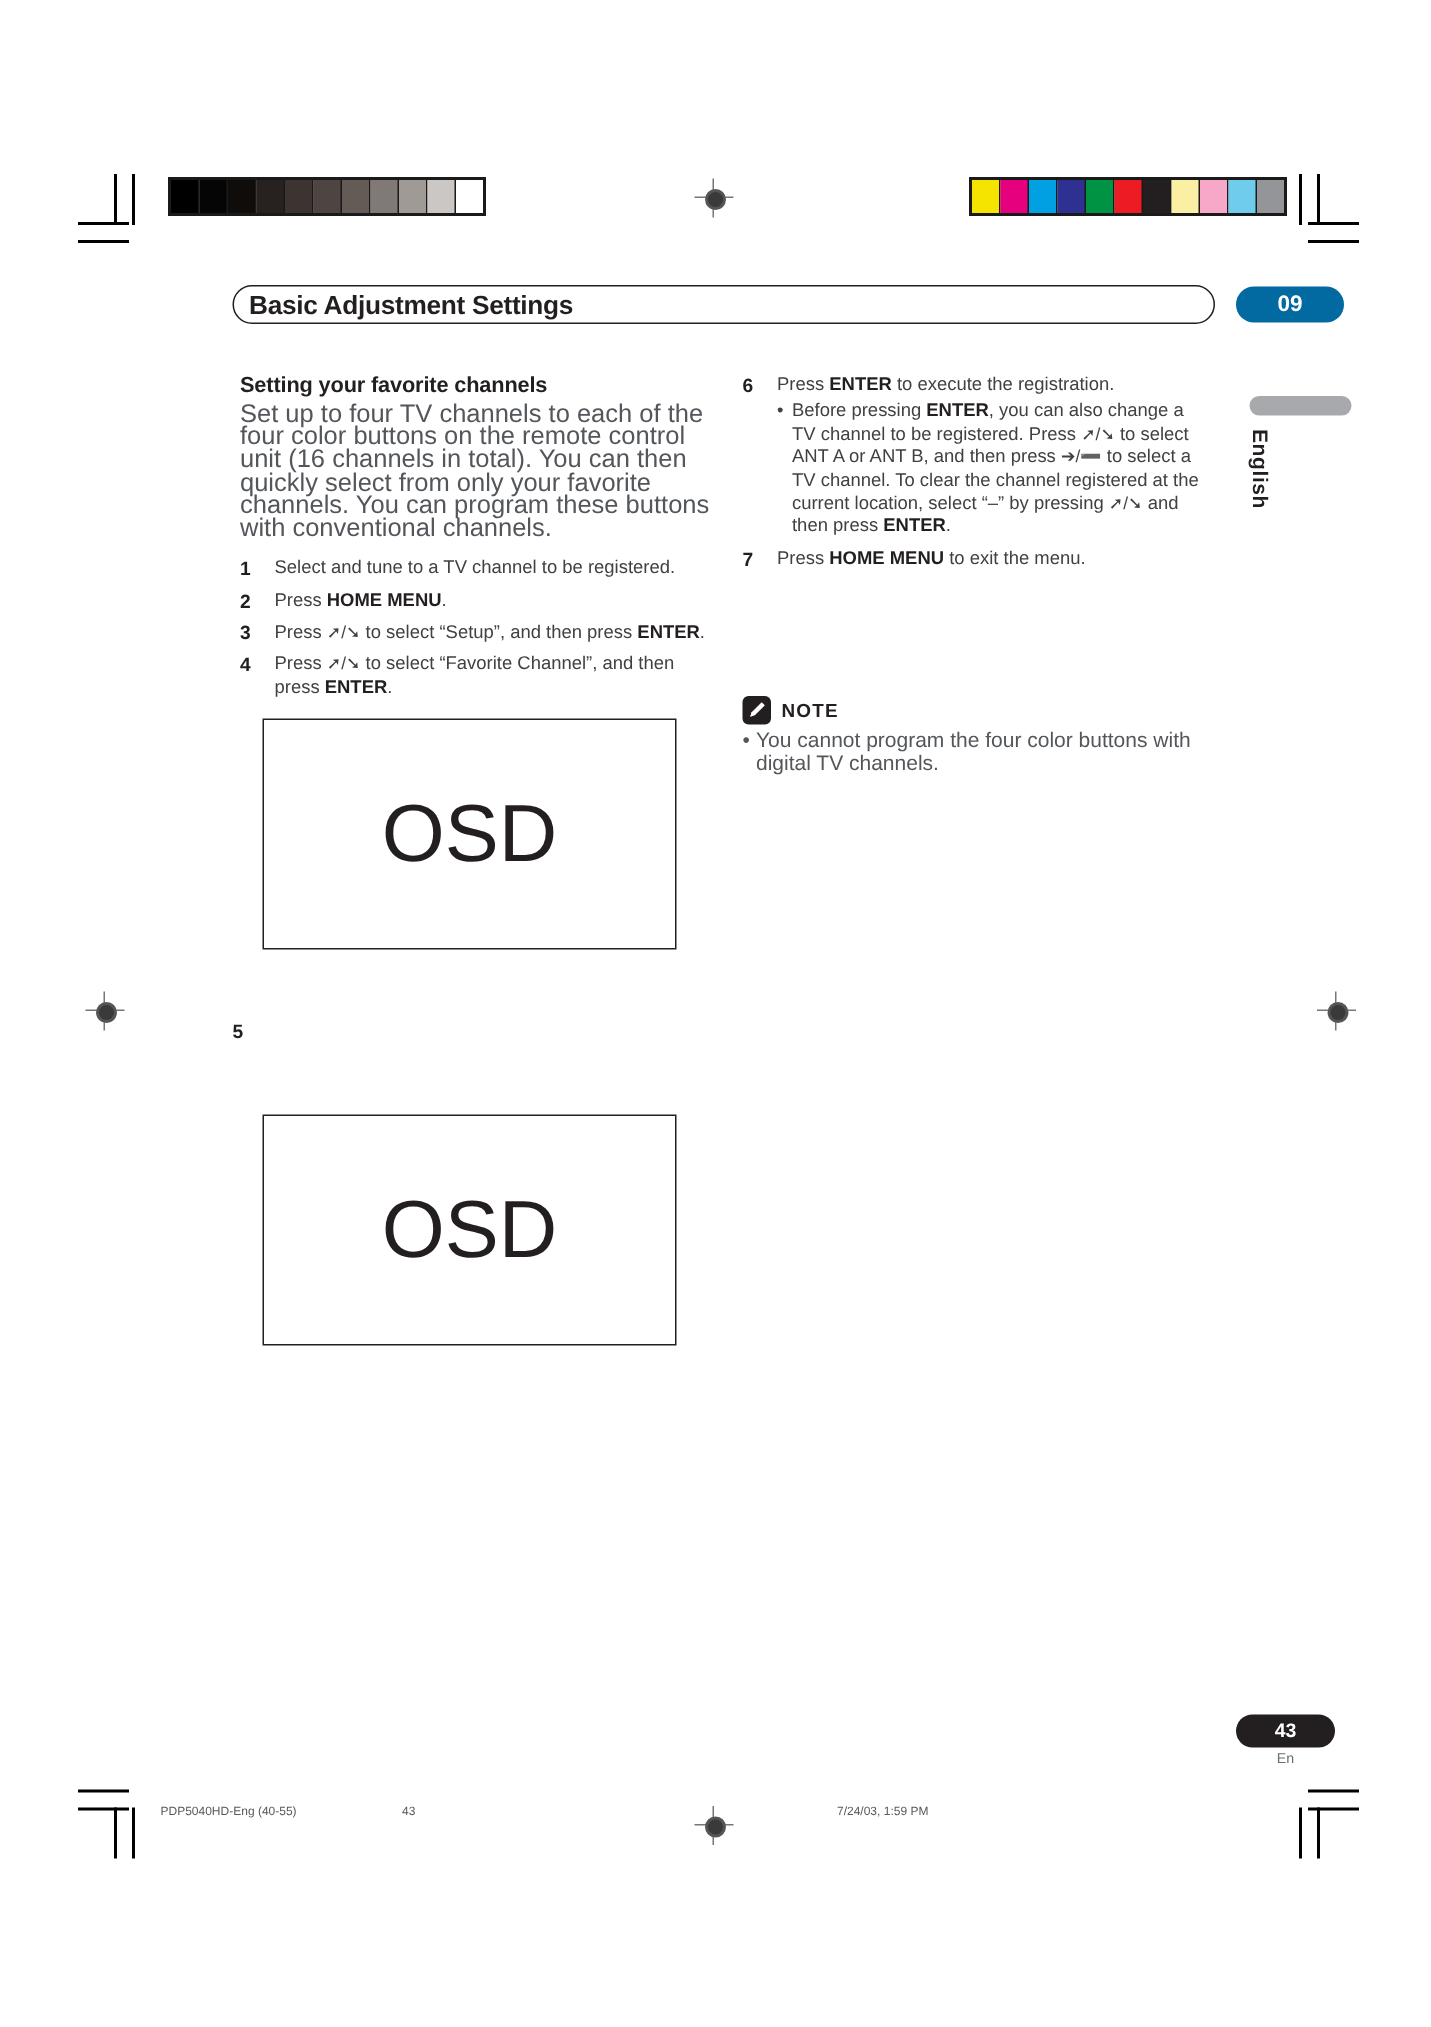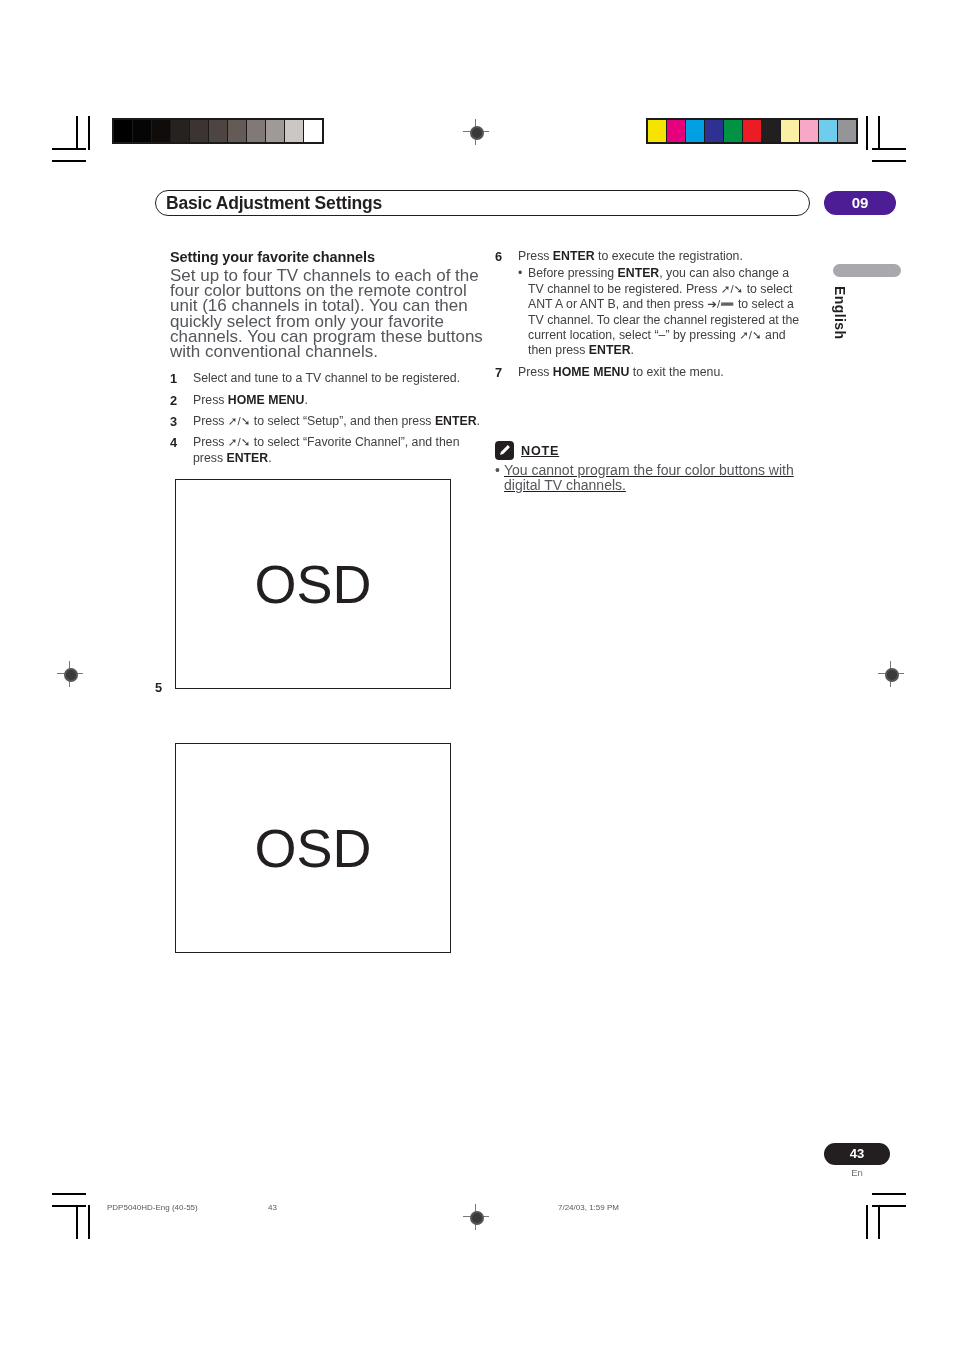--- a/index.html
+++ b/index.html
@@ -74,21 +74,21 @@
     font-weight: bold;
     letter-spacing: -0.2px;
     color: #231f20;
   }
   .chapter-badge {
     position: absolute;
     left: 824px;
     top: 191px;
     width: 72px;
     height: 24px;
-    background: #4c1d95;
+    background: #0369a1;
     border-radius: 12px;
   }
   .chapter-badge span {
     display: block;
     text-align: center;
     line-height: 24px;
     color: #ffffff;
     font-size: 15px;
     font-weight: bold;
   }
@@ -113,21 +113,21 @@
     color: #231f20;
     writing-mode: vertical-rl;
     letter-spacing: 0.4px;
   }
 
   
   .col {
     position: absolute;
     width: 313px;
   }
-  .col-left  { left: 170px; top: 249px; }
+  .col-left  { left: 160px; top: 249px; }
   .col-right { left: 495px; top: 249px; }
 
   h2.section-title {
     margin: 0 0 3px 0;
     font-size: 14.5px;
     font-weight: bold;
     color: #231f20;
     letter-spacing: -0.1px;
   }
   p.intro {
@@ -182,21 +182,21 @@
     left: 0;
     top: 0;
     color: #414042;
   }
 
   
   .osd-box {
     position: absolute;
     left: 175px;
     width: 276px;
-    height: 210px;
+    height: 154px;
     border: 1.4px solid #231f20;
     box-sizing: border-box;
     background: #ffffff;
     display: flex;
     align-items: center;
     justify-content: center;
   }
   .osd-box .osd-text {
     font-size: 54px;
     color: #231f20;
@@ -210,23 +210,22 @@
     position: absolute;
     left: 155px;
     top: 674px;
     width: 313px;
   }
 
   
   .note-block {
     position: absolute;
     left: 495px;
-    top: 441px;
+    top: 464px;
     width: 313px;
-    text-decoration: underline;
   }
   .note-head {
     display: flex;
     align-items: center;
     margin-bottom: 3px;
   }
   .note-icon {
     width: 19px;
     height: 19px;
     background: #231f20;

